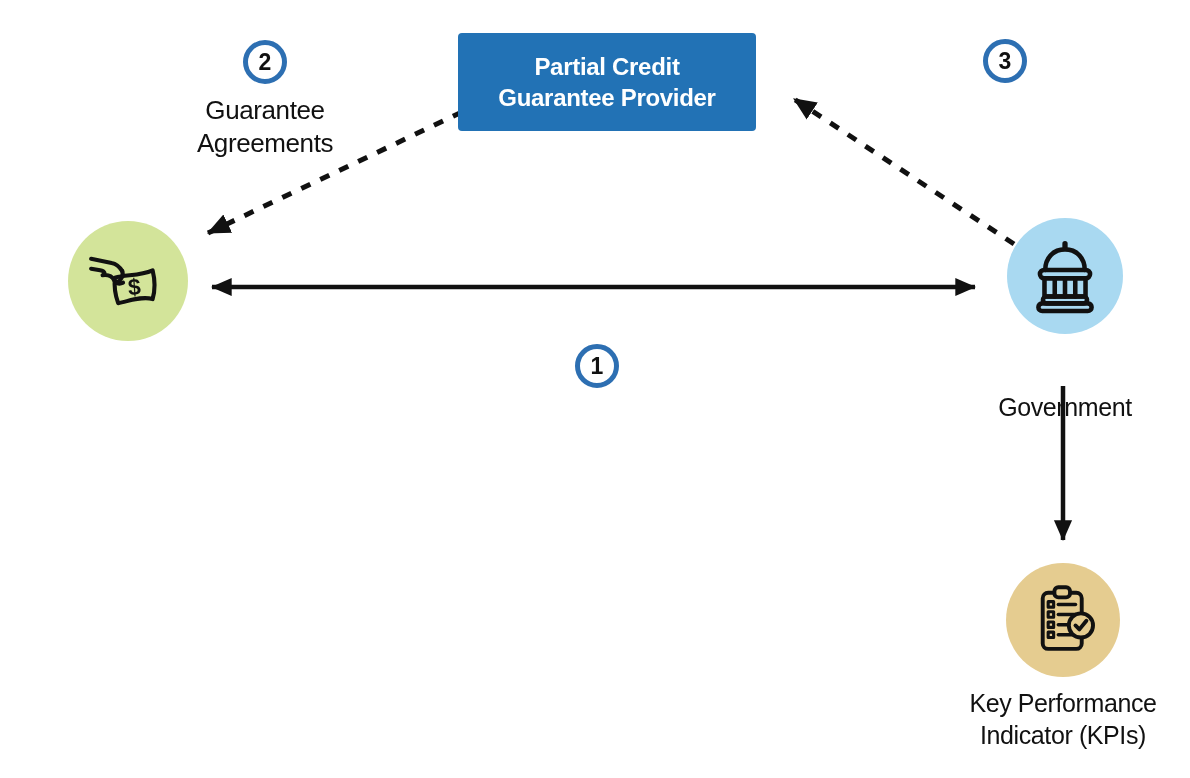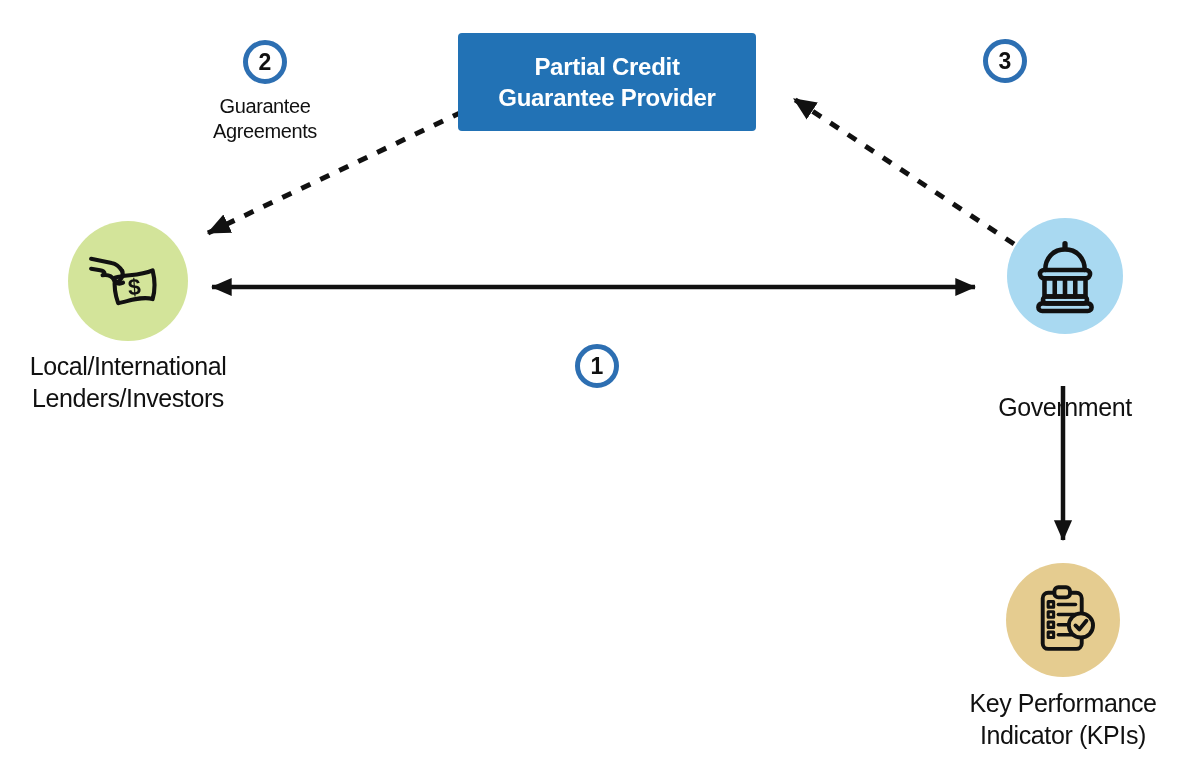--- a/index.html
+++ b/index.html
@@ -51,21 +51,21 @@
     font-weight: bold;
     font-size: 23px;
     color: #111111;
   }
   .badge-2 { left: 243px; top: 40px; }
   .badge-3 { left: 983px; top: 39px; }
   .badge-1 { left: 575px; top: 344px; }
   .flow-label {
     position: absolute;
     text-align: center;
-    font-size: 20px;
+    font-size: 26px;
     line-height: 1.26;
     white-space: pre-line;
     letter-spacing: -0.4px;
     color: #111111;
   }
   .guarantee-label { left: 165px; top: 94px; width: 200px; }
   .counter-label   { left: 854px; top: 94px; width: 320px; }
   .loan-label      { left: 406px; top: 299px; width: 400px; }
   .entity-circle {
     position: absolute;
@@ -128,22 +128,20 @@
 
   <div class="entity-circle lenders-circle">
     <svg class="entity-icon" width="82" height="82" viewBox="0 0 100 100" fill="none" stroke="#111111" stroke-width="5" stroke-linecap="round" stroke-linejoin="round">
       <path d="M34,46 C48,42 64,44 80,37 C83,49 83,62 80,72 C66,68 50,75 38,77 C34,66 33,56 34,46 Z"></path>
       <path d="M5,23 L30,28 C36,29 40,33 43,38"></path>
       <path d="M5,35 L16,37 C22,38 23,42 19,43 C26,42 31,45 33,49 C36,53 40,54 44,52"></path>
       <path d="M43,38 C45,44 41,50 36,52"></path>
       <text x="58" y="67" transform="rotate(-4 58 60)" text-anchor="middle" font-family="Liberation Sans, sans-serif" font-size="28" font-weight="bold" fill="#111111" stroke="none">$</text>
     </svg>
   </div>
-  <div class="entity-label lenders-label">Local/International
-Lenders/Investors</div>
 
   <div class="entity-circle government-circle">
     <svg class="entity-icon" width="76" height="76" viewBox="0 0 100 100" fill="none" stroke="#111111" stroke-width="6" stroke-linecap="round" stroke-linejoin="round">
       <rect x="46.5" y="4" width="7" height="11" rx="3.5" fill="#111111" stroke="none"></rect>
       <path d="M24,42 C24,26 35,15 50,15 C65,15 76,26 76,42"></path>
       <rect x="17" y="42" width="66" height="11" rx="5.5"></rect>
       <rect x="23" y="53" width="54" height="24"></rect>
       <line x1="36.5" y1="53" x2="36.5" y2="77"></line>
       <line x1="50" y1="53" x2="50" y2="77"></line>
       <line x1="63.5" y1="53" x2="63.5" y2="77"></line>

